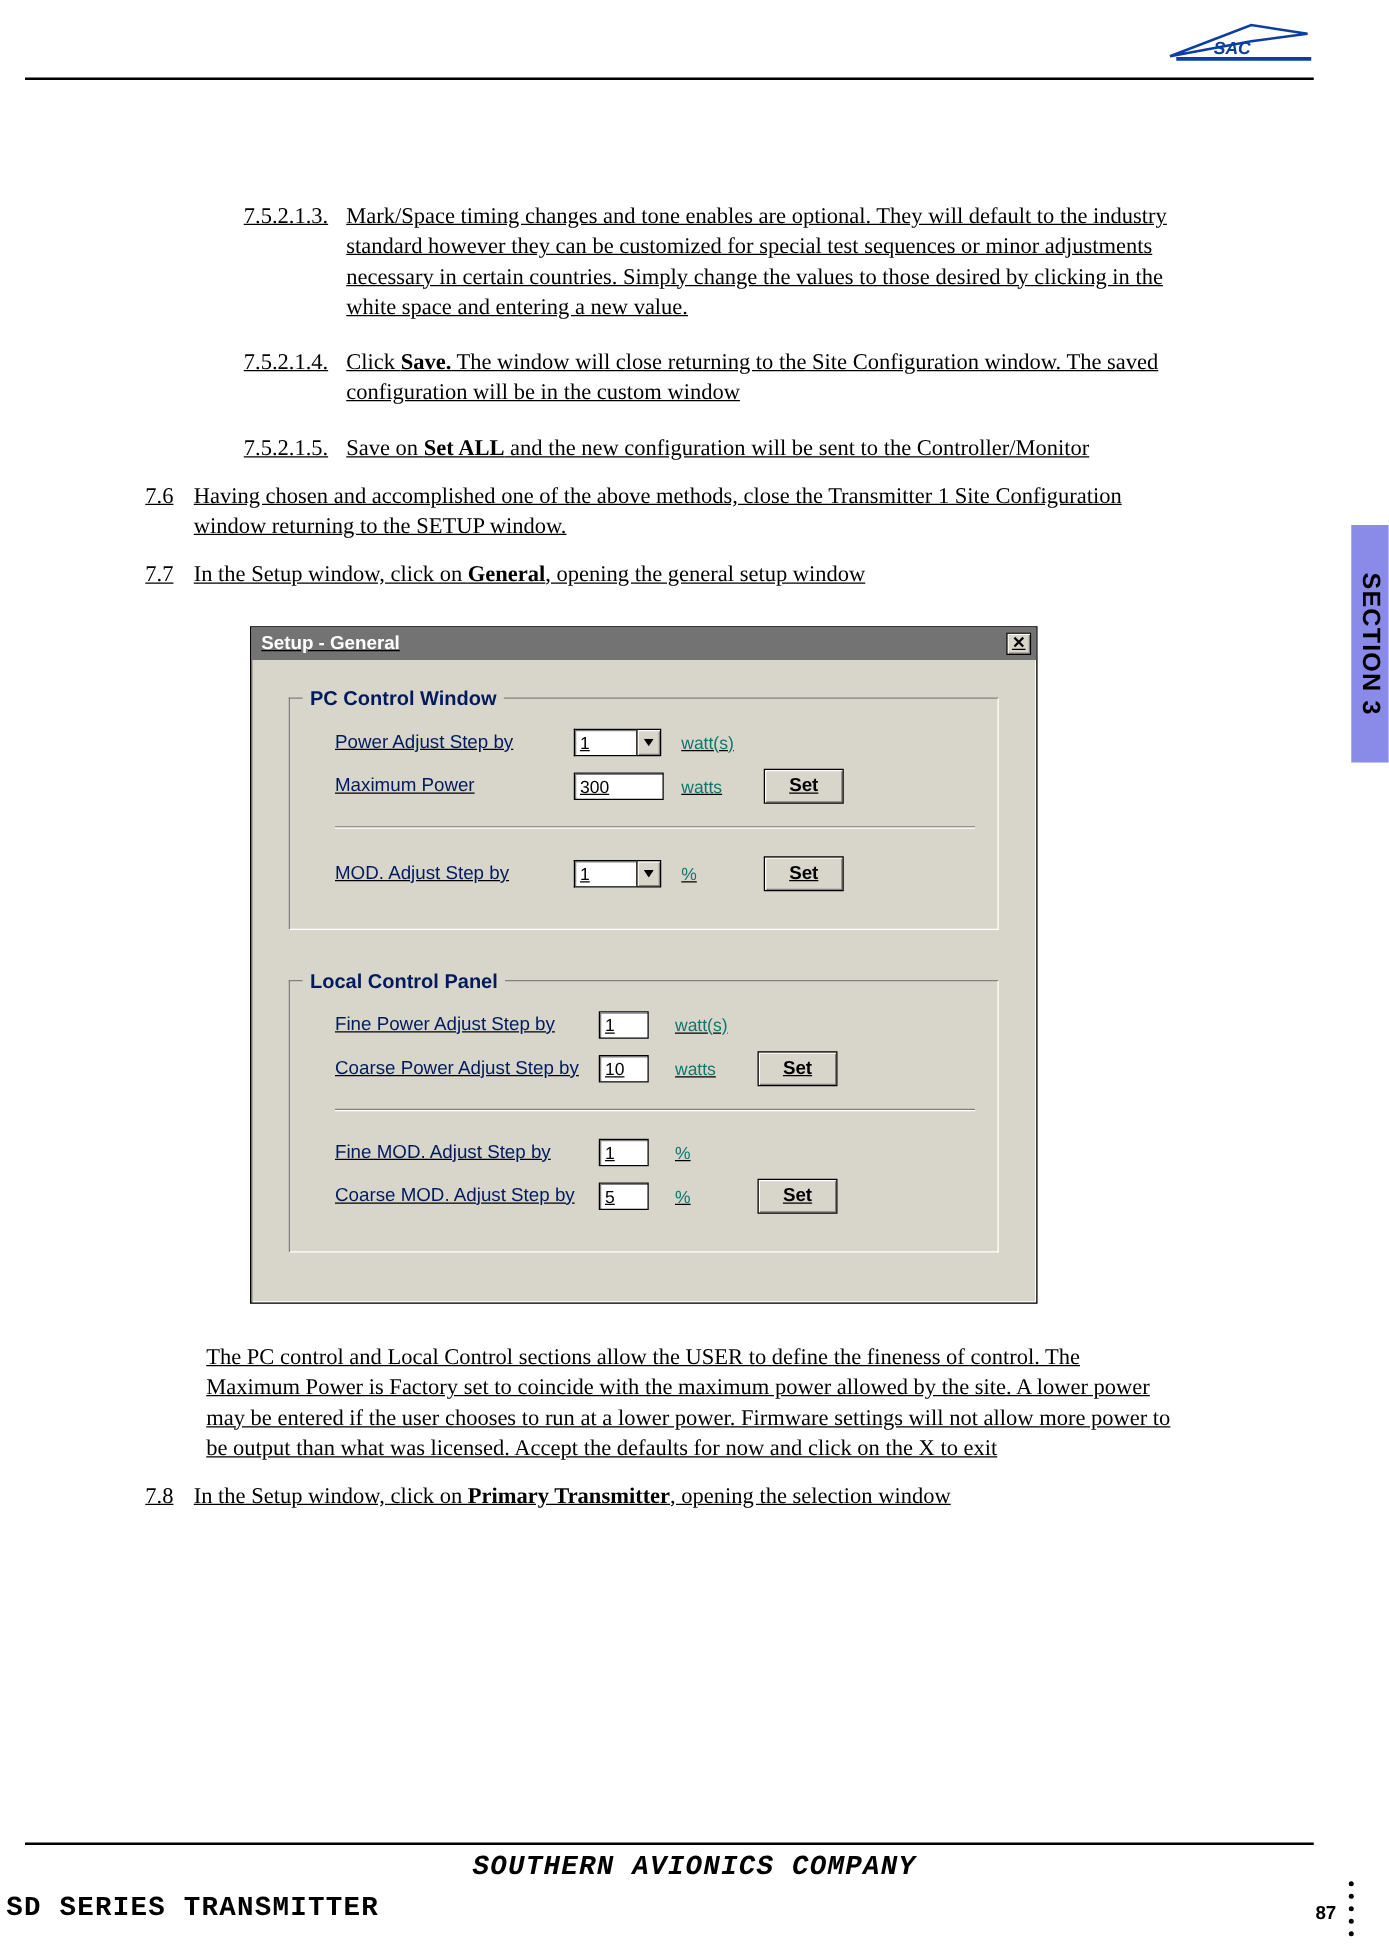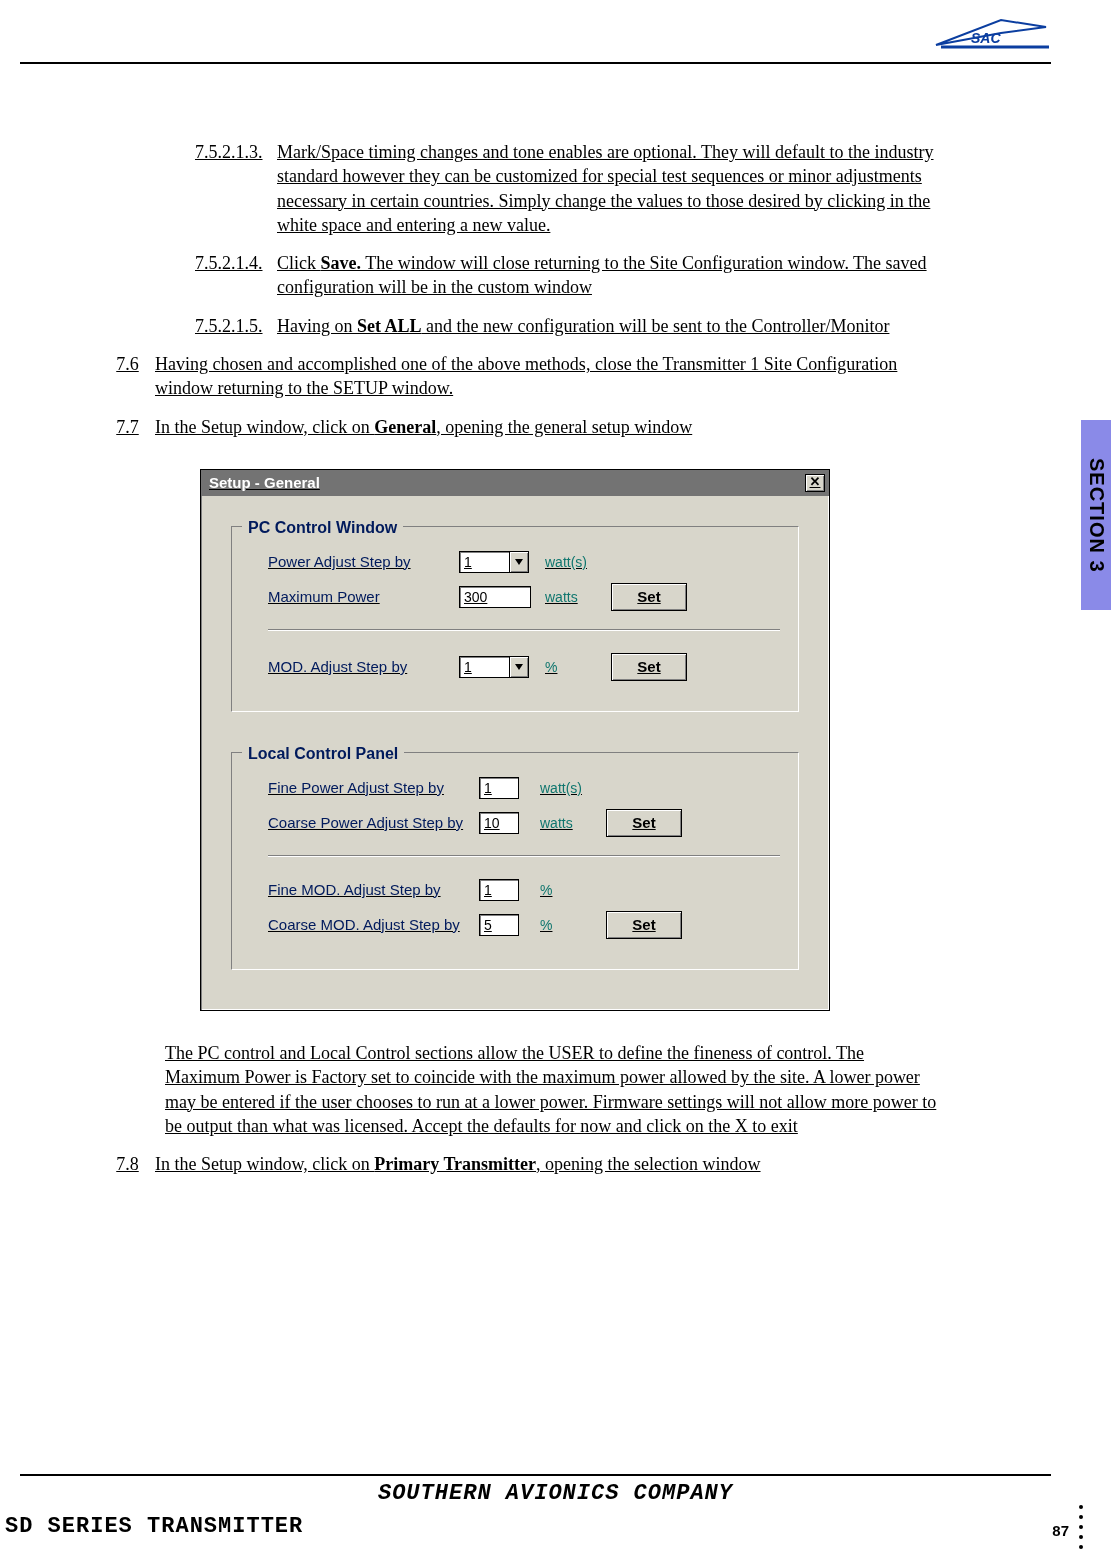--- a/index.html
+++ b/index.html
@@ -33,21 +33,21 @@
     left: 20px;
     right: 60px;
     height: 2px;
     background: #000;
   }
   .content {
     padding: 120px 100px 0 100px;
     font-size: 18px;
     line-height: 1.35;
   }
-  .indent-3 { margin-left: 95px; margin-bottom: 14px; }
+  .indent-3 { margin-left: 95px; margin-bottom: 14px; margin-top: 20px; }
   .body-hang3 { margin-left: 70px; }
   .indent-1 { margin-left: 0; margin-bottom: 14px; }
   .num-row { display: flex; }
   .num-label { flex: 0 0 55px; text-align: center; }
   .num-label-sub { flex: 0 0 82px; }
   .num-body { flex: 1; }
   .indent-2 { margin-left: 65px; margin-bottom: 14px; }
 
   .section-tab {
     position: absolute;
@@ -157,21 +157,21 @@
     width: 20px;
     height: 22px;
     background: #d8d6cb;
     border: 1px solid #000;
     box-shadow: 1px 1px 0 #fff inset, -1px -1px 0 #808080 inset;
     display:flex;align-items:center;justify-content:center;
   }
   .combo-btn svg { width: 8px; height: 6px; }
   .winbtn {
     height: 28px;
-    width: 76px;
+    width: 64px;
     background: #d8d6cb;
     border: 1px solid #000;
     box-shadow: 1px 1px 0 #fff inset, -1px -1px 0 #808080 inset;
     font-weight: bold;
     font-family: inherit;
     font-size: 15px;
     color: #000;
   }
   .sub-sep {
     border: none;
@@ -257,21 +257,21 @@
     <div class="indent-3 num-row">
       <div class="num-label-sub">7.5.2.1.4.</div>
       <div class="num-body">
         <span>Click </span><b>Save.</b><span> The window will close returning to the Site Configuration window. The saved configuration will be in the custom window</span>
       </div>
     </div>
 
     <div class="indent-3 num-row">
       <div class="num-label-sub">7.5.2.1.5.</div>
       <div class="num-body">
-        <span>Having on </span><b>Set ALL</b><span> and the new configuration will be sent to the Controller/Monitor</span>
+        <span>Save on </span><b>Set ALL</b><span> and the new configuration will be sent to the Controller/Monitor</span>
       </div>
     </div>
 
     <div class="indent-1 num-row">
       <div class="num-label">7.6</div>
       <div class="num-body">Having chosen and accomplished one of the above methods, close the Transmitter 1 Site Configuration window returning to the SETUP window.</div>
     </div>
 
     <div class="indent-1 num-row">
       <div class="num-label">7.7</div>

